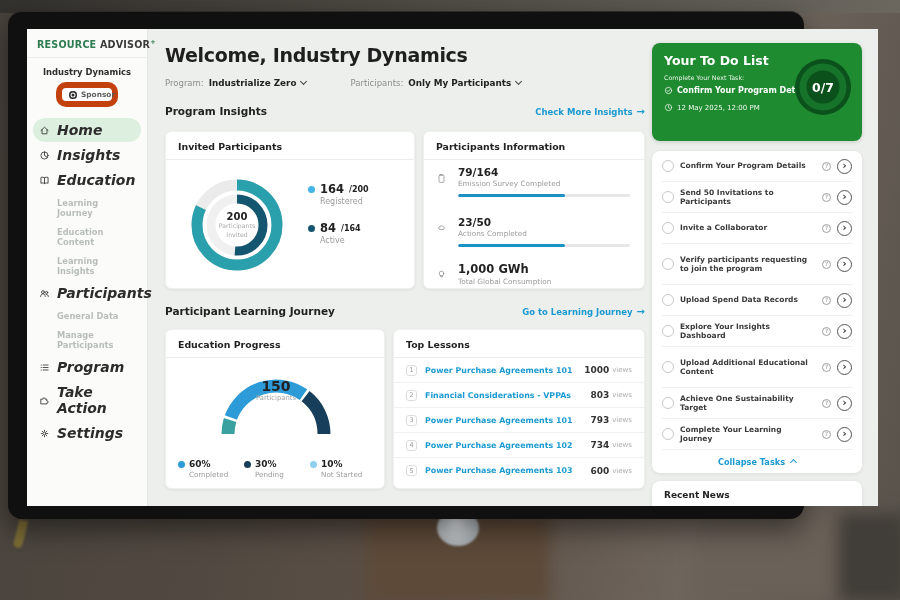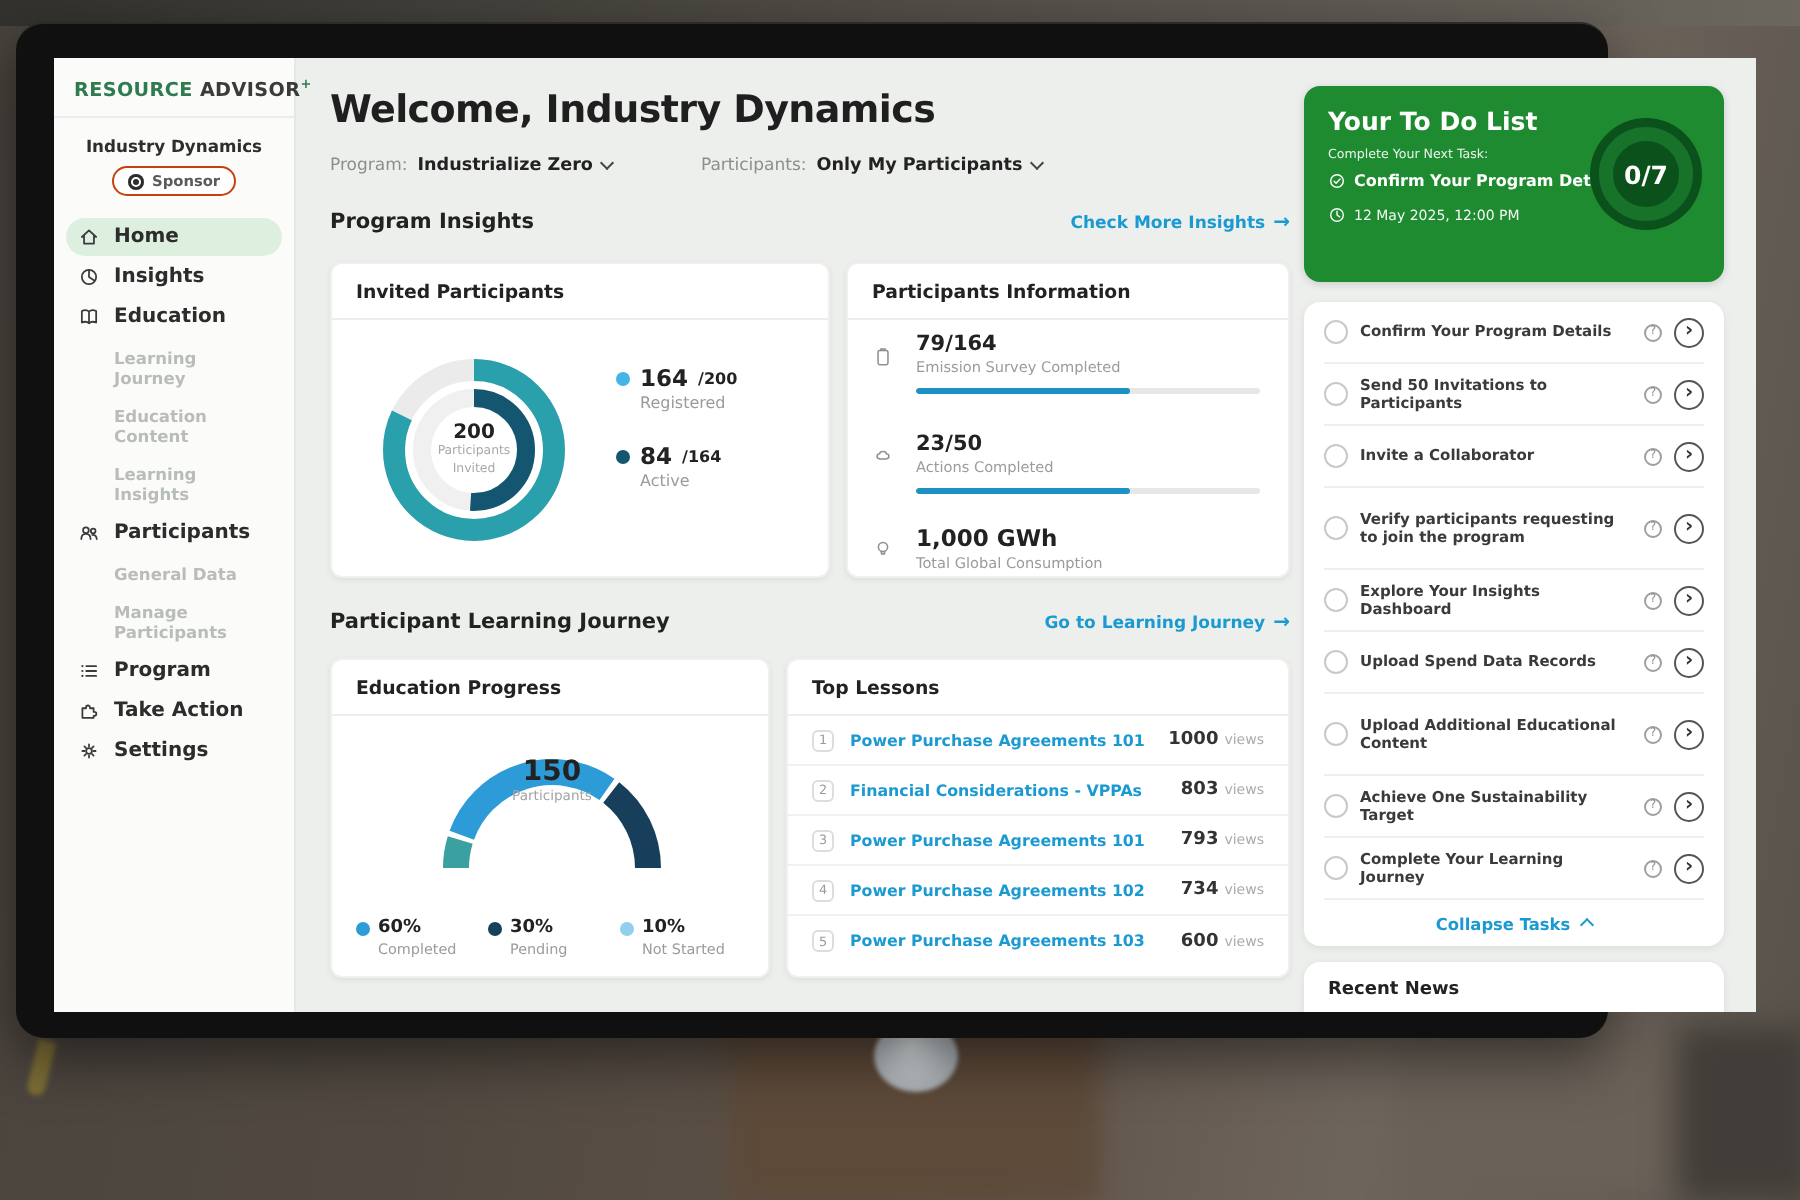--- a/index.html
+++ b/index.html
@@ -18,27 +18,27 @@
 
   .monitor{position:absolute;left:8px;top:11px;width:796px;height:508px;background:#101010;
     border-radius:14px;box-shadow:0 10px 28px rgba(0,0,0,.5);border-top:1px solid #2c2b29;}
   .screen{position:absolute;left:19px;top:17px;width:851px;height:477px;background:#edefec;overflow:hidden;}
 
   
   .sidebar{position:absolute;left:0;top:0;width:121px;height:100%;background:#fbfcfa;border-right:1px solid #e6e8e5;}
   .logo{padding:9px 10px 7px;font-size:9.6px;font-weight:800;letter-spacing:.2px;border-bottom:1px solid #ececec;white-space:nowrap;}
   .logo .g{color:#2e7b50;} .logo .d{color:#3b3b3a;} .logo sup{font-size:6.5px;color:#2e7b50;}
   .org{margin-top:9px;text-align:center;font-size:8.4px;font-weight:700;color:#2e2e2e;}
-  .sponsor{margin:5px auto 0;width:62px;display:flex;align-items:center;gap:4px;border:1px solid #c2410c;
+  .sponsor{margin:5px auto 0;width:62px;display:flex;align-items:center;gap:4px;border:6px solid #c2410c;
     border-radius:10px;padding:2px 7px;background:#fff;}
   .sponsor-dot{width:8px;height:8px;border-radius:50%;background:#2c2c2c;box-shadow:inset 0 0 0 1.5px #2c2c2c, inset 0 0 0 2.5px #fff;flex:none;}
   .sponsor-label{font-size:7.4px;color:#5a5a5a;font-weight:600;}
   .menu{margin-top:11px;}
   .mi{display:flex;align-items:center;gap:7px;margin:1px 6px;padding:4px 6px;border-radius:12px;
-    font-size:10px;font-weight:700;color:#2c2c2c;}
+    font-size:14px;font-weight:700;color:#2c2c2c;font-style:italic;}
   .mi.active{background:#ddf0e0;}
   .mi .ic{width:11px;height:11px;flex:none;display:flex;}
   .mi .ic svg{width:11px;height:11px;}
   .ms{margin:0 6px;padding:4.5px 6px 4.5px 24px;font-size:8.3px;font-weight:600;color:#b9bdb9;}
 
   
   .main{position:absolute;left:138px;top:0;width:480px;height:100%;}
   .welcome{position:absolute;left:0;top:15px;font-size:19px;font-weight:800;color:#1f1f1f;letter-spacing:-.3px;}
   .filters{position:absolute;left:0;top:49px;display:flex;gap:44px;align-items:center;}
   .fgroup{display:flex;align-items:center;gap:5px;}
@@ -452,27 +452,27 @@
           <span class="chev-btn"></span>
         </div>
         <div class="task tall">
           <span class="chk"></span>
           <span class="tlabel">Verify participants requesting to join the program</span>
           <span class="qmark"></span>
           <span class="chev-btn"></span>
         </div>
         <div class="task">
           <span class="chk"></span>
+          <span class="tlabel">Upload Spend Data Records</span>
+          <span class="qmark"></span>
+          <span class="chev-btn"></span>
+        </div>
+        <div class="task">
+          <span class="chk"></span>
           <span class="tlabel">Explore Your Insights Dashboard</span>
-          <span class="qmark"></span>
-          <span class="chev-btn"></span>
-        </div>
-        <div class="task">
-          <span class="chk"></span>
-          <span class="tlabel">Upload Spend Data Records</span>
           <span class="qmark"></span>
           <span class="chev-btn"></span>
         </div>
         <div class="task tall">
           <span class="chk"></span>
           <span class="tlabel">Upload Additional Educational Content</span>
           <span class="qmark"></span>
           <span class="chev-btn"></span>
         </div>
         <div class="task">

